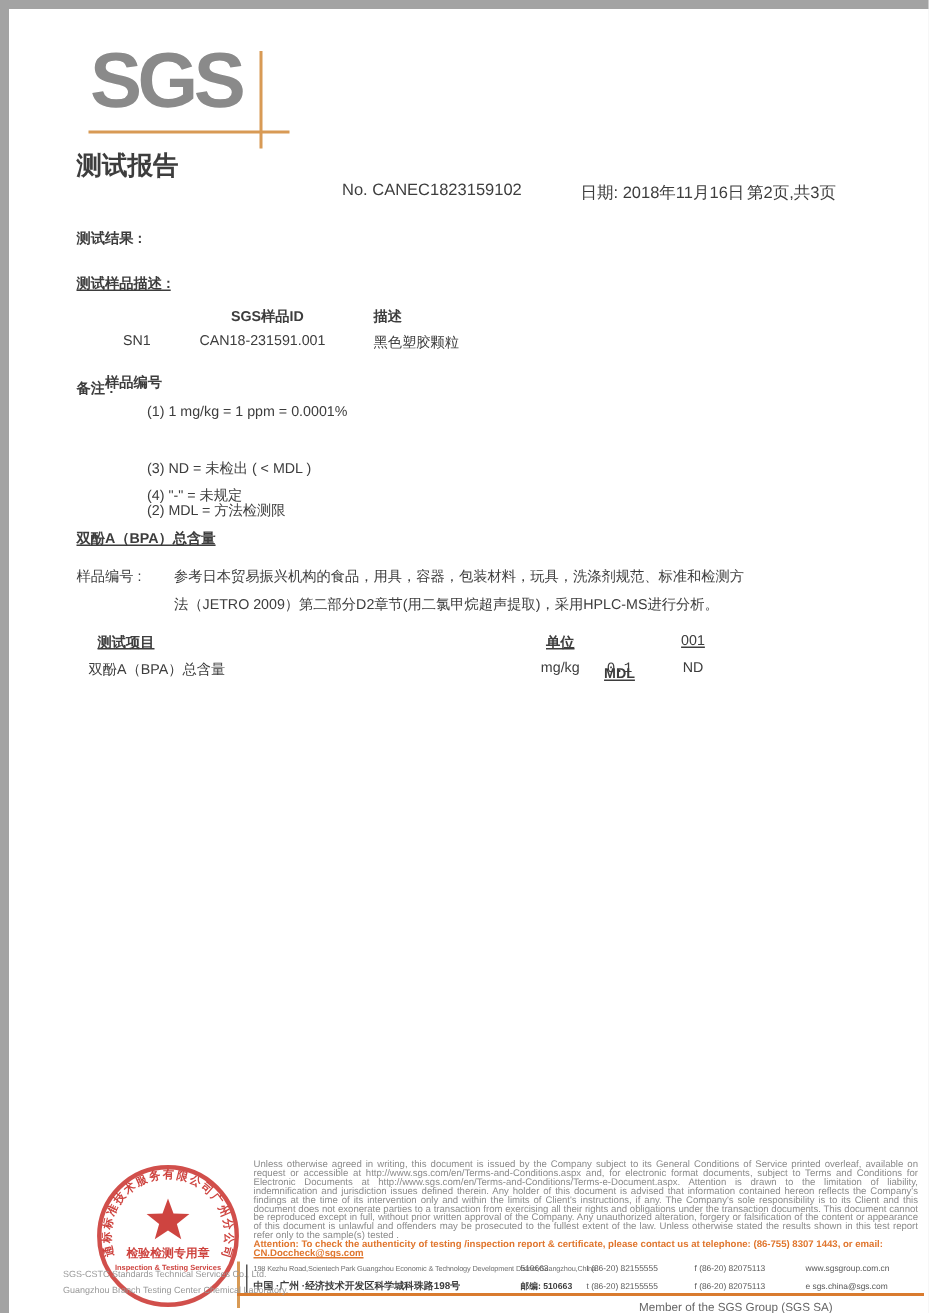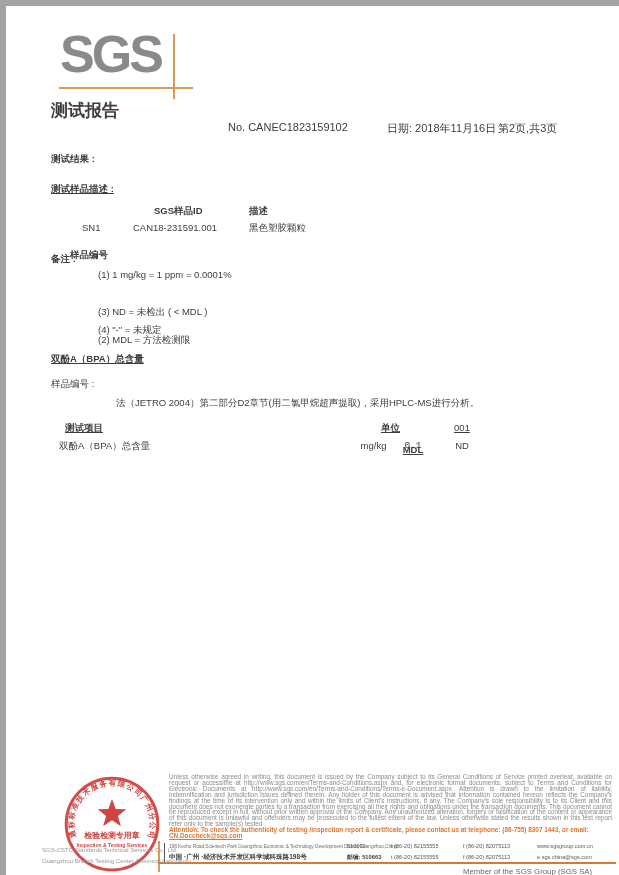--- a/index.html
+++ b/index.html
@@ -44,21 +44,21 @@
   .addr { position:absolute; left:158px; top:837px; width:452px; border-left:1px solid #555;
           padding-left:4px; }
   .addr-row { display:grid; grid-template-columns:178px 44px 72px 74px auto;
               align-items:baseline; height:10px; }
   .addr-row > span { white-space:nowrap; overflow:visible; }
   .addr-en { font-size:4.9px; color:#6f6f6f; letter-spacing:-0.1px; }
   .addr-cn { font-size:6.6px; color:#3d3d3d; font-weight:bold; }
   .addr-sm { font-size:5.6px; color:#585858; }
   .foot-vline { left:152px; top:835px; width:2px; height:31px; background:#d89a55; }
   .foot-hline { left:152px; top:856px; width:458px; height:2px; background:#d97b2e; }
-  .member { left:420px; top:861px; font-size:7.8px; color:#666666;margin-left:37px; }
+  .member { left:420px; top:861px; font-size:7.8px; color:#666666; }
 </style>
 </head>
 <body>
 
 <div class="page">
 
   <div class="abs logo">SGS</div>
   <div class="abs logo-hline"></div>
   <div class="abs logo-vline"></div>
 
@@ -78,24 +78,25 @@
   <div class="cell" style="left:243px;top:216px;">黑色塑胶颗粒</div>
 
   <div class="abs t9 bold notes-label">备注 :</div>
   <div class="abs note" style="top:263px;">(1) 1 mg/kg = 1 ppm = 0.0001%</div>
   <div class="abs note" style="top:281px;margin-top:47px;">(2) MDL = 方法检测限</div>
   <div class="abs note" style="top:300px;">(3) ND = 未检出 ( &lt; MDL )</div>
   <div class="abs note" style="top:318px;">(4) "-" = 未规定</div>
 
   <div class="abs t9 bold ul bpa-heading">双酚A（BPA）总含量</div>
   <div class="abs t9 method-label">样品编号 :</div>
-  <div class="abs method-line" style="top:391px;">法（JETRO 2004）第二部分D2章节(用二氯甲烷超声提取)，采用HPLC-MS进行分析。</div>
+  <div class="abs method-line" style="top:372px;">参考日本贸易振兴机构的食品，用具，容器，包装材料，玩具，洗涤剂规范、标准和检测方</div>
+  <div class="abs method-line" style="top:391px;">法（JETRO 2009）第二部分D2章节(用二氯甲烷超声提取)，采用HPLC-MS进行分析。</div>
 
   <div class="cell bold" style="left:59px;top:416px;"><span class="ul">测试项目</span></div>
-  <div class="cell bold cc" style="left:362px;top:416px;width:45px;"><span class="ul">单位</span></div>
+  <div class="cell bold cc" style="left:345px;top:416px;width:45px;"><span class="ul">单位</span></div>
   <div class="cell bold cc" style="left:390px;top:438px;width:34px;"><span class="ul">MDL</span></div>
   <div class="cell it cc" style="left:438px;top:416px;width:36px;"><span class="ul">001</span></div>
   <div class="cell" style="left:53px;top:434px;">双酚A（BPA）总含量</div>
   <div class="cell cc" style="left:345px;top:434px;width:45px;">mg/kg</div>
   <div class="cell cc" style="left:390px;top:434px;width:34px;font-family:Liberation Mono, monospace;">0.1</div>
   <div class="cell cc" style="left:438px;top:434px;width:36px;">ND</div>
 
   <svg class="stamp" viewBox="0 0 120 120">
     <circle cx="60" cy="60" r="55" fill="none" stroke="#c9302b" stroke-width="3.5" opacity="0.85"></circle>
     <defs>

